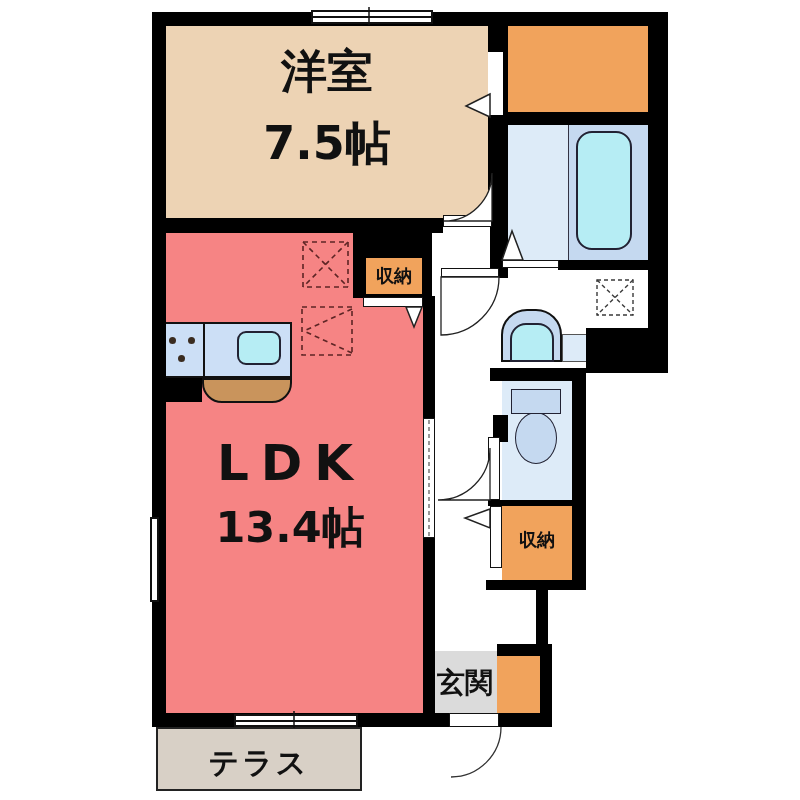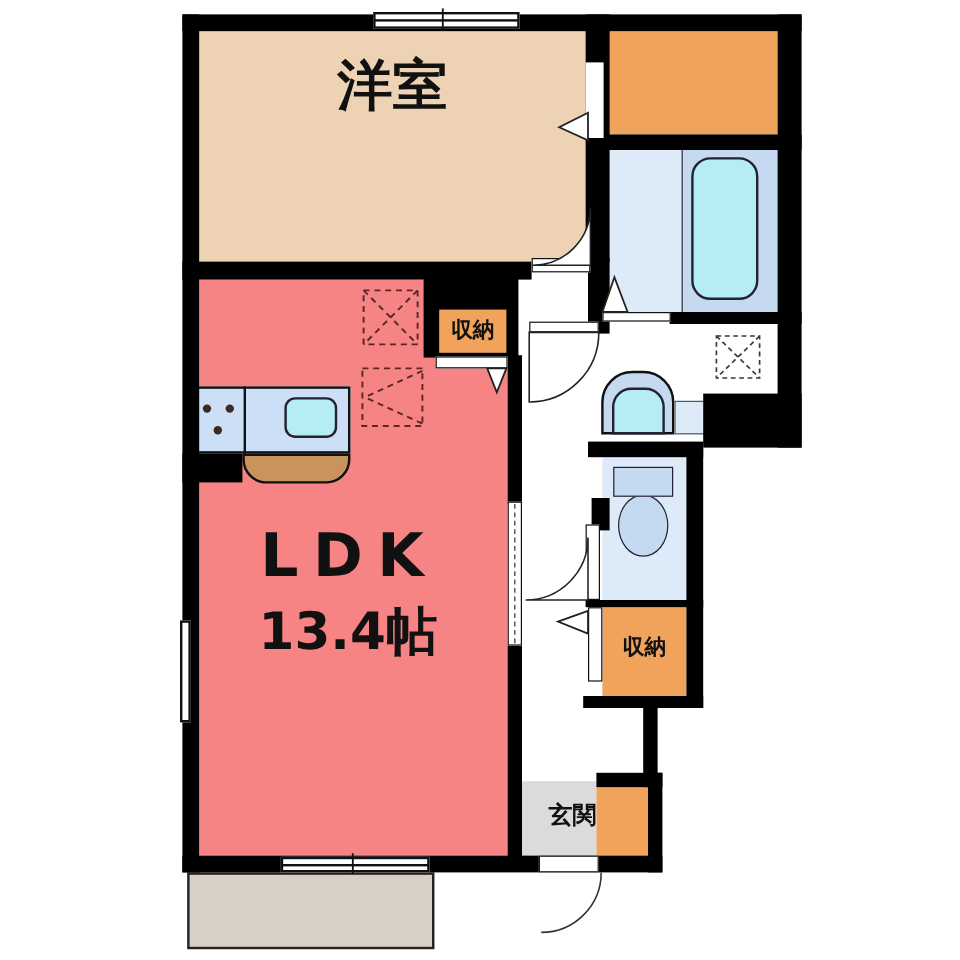--- a/index.html
+++ b/index.html
@@ -43,21 +43,21 @@
   #svgoverlay{position:absolute;left:0;top:0;z-index:8;pointer-events:none;}
   
   .lbl{position:absolute;font-weight:bold;color:#111;text-align:center;z-index:10;line-height:1.1;}
   #lbl-western-name{left:166px;top:46px;width:322px;font-size:46px;}
   #lbl-western-size{left:166px;top:118px;width:322px;font-size:46px;}
   #lbl-ldk-name{left:150px;top:436px;width:270px;font-size:50px;letter-spacing:12px;text-indent:12px;}
   #lbl-ldk-size{left:150px;top:504px;width:280px;font-size:43px;}
   #lbl-wic{left:503px;top:46px;width:145px;font-size:17px;line-height:1.45;}
   #lbl-storage-upper{left:366px;top:258px;width:56px;height:36px;background:var(--orange);font-size:18px;display:flex;align-items:center;justify-content:center;}
   #lbl-storage-lower{left:502px;top:530px;width:70px;font-size:18px;}
-  #lbl-genkan{left:433px;top:668px;width:64px;font-size:20px;text-align:right;}
+  #lbl-genkan{left:433px;top:668px;width:64px;font-size:28px;}
   #lbl-terrace{left:156px;top:746px;width:206px;font-size:30px;letter-spacing:3px;}
 </style>
 </head>
 <body>
 
 <div id="plan">
 
   <div class="room" id="western"></div>
   <div class="room" id="wic"></div>
   <div class="room" id="bathfloor"></div>
@@ -145,18 +145,20 @@
       <rect x="597" y="280" width="36" height="35"></rect>
       <line x1="597" y1="280" x2="633" y2="315"></line>
       <line x1="633" y1="280" x2="597" y2="315"></line>
     </g>
     <line x1="369" y1="7" x2="369" y2="25" stroke="#111" stroke-width="1.5"></line>
     <line x1="294" y1="711" x2="294" y2="728" stroke="#111" stroke-width="1.5"></line>
     <line x1="429" y1="420" x2="429" y2="537" stroke="#555" stroke-width="1.2" stroke-dasharray="4,3"></line>
   </svg>
 
   <div class="lbl" id="lbl-western-name">洋室</div>
+  <div class="lbl" id="lbl-western-size">7.5帖</div>
   <div class="lbl" id="lbl-ldk-name">LDK</div>
   <div class="lbl" id="lbl-ldk-size">13.4帖</div>
   <div class="lbl" id="lbl-storage-upper">収納</div>
   <div class="lbl" id="lbl-storage-lower">収納</div>
   <div class="lbl" id="lbl-genkan">玄関</div>
+  <div class="lbl" id="lbl-terrace">テラス</div>
 </div>
 
 </body></html>

